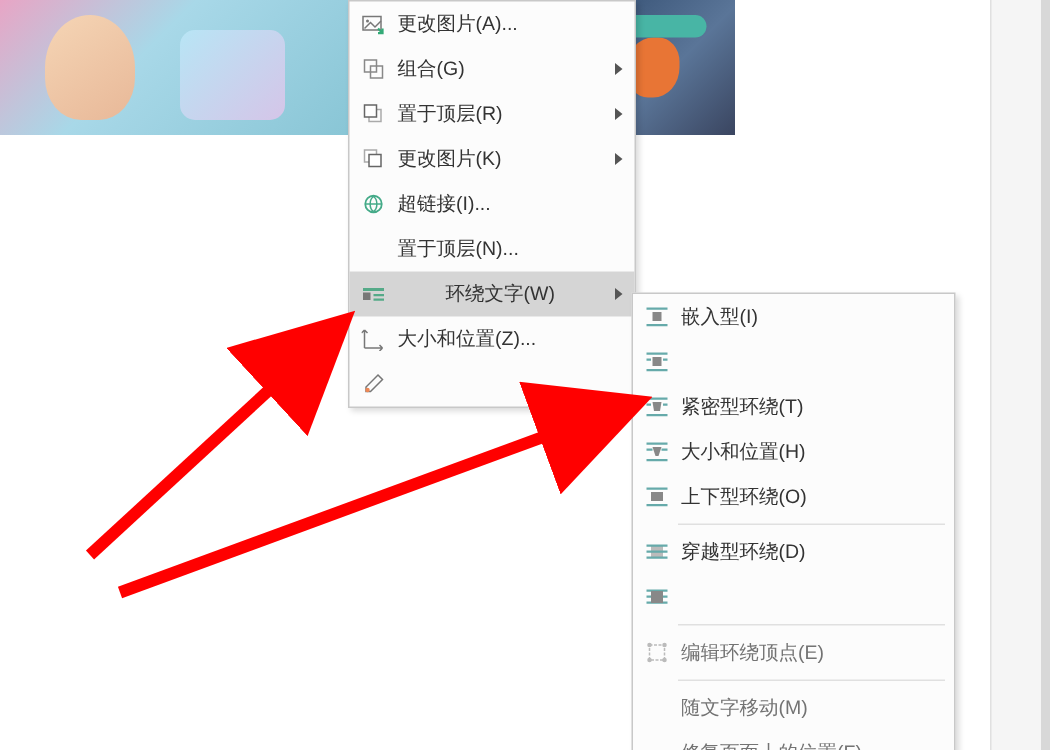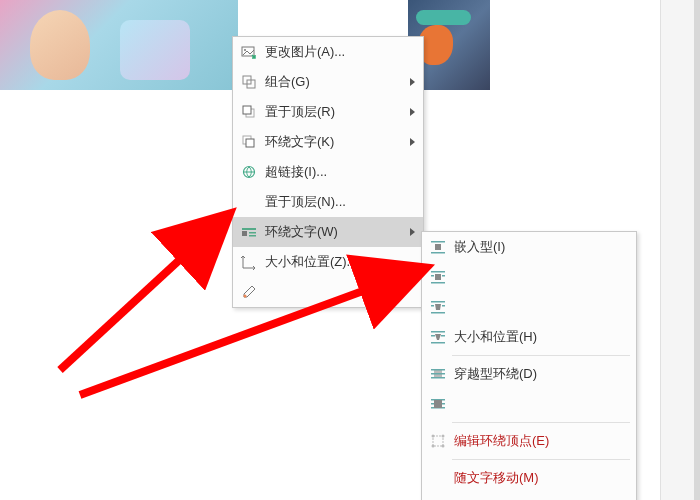--- a/index.html
+++ b/index.html
@@ -9,27 +9,27 @@
   .bg-image::before { content: ""; position: absolute; left: 30px; top: 10px; width: 60px; height: 70px; background: linear-gradient(145deg, #f5d5b5, #e8b898); border-radius: 50% 50% 40% 40%; }
   .bg-image::after { content: ""; position: absolute; left: 120px; top: 20px; width: 70px; height: 60px; background: linear-gradient(135deg, #b8e5f5 0%, #d5c5e8 100%); border-radius: 10px; }
 
   .bg-image2 { position: absolute; top: 0; left: 408px; width: 82px; height: 90px; background: linear-gradient(135deg, #3a5578 0%, #5a7598 50%, #3a4560 100%); overflow: hidden; }
   .bg-image2::before { content: ""; position: absolute; left: 10px; top: 25px; width: 35px; height: 40px; background: #e87535; border-radius: 50% 40% 50% 40%; }
   .bg-image2::after { content: ""; position: absolute; left: 8px; top: 10px; width: 55px; height: 15px; background: #48b5a5; border-radius: 20px; }
 
   .right-edge { position: absolute; top: 0; right: 0; width: 40px; height: 500px; background: #f5f5f5; border-left: 1px solid #e0e0e0; }
   .right-edge::before { content: ""; position: absolute; top: 0; right: 0; width: 6px; height: 500px; background: #d8d8d8; }
 
-  .menu { position: absolute; background: #fcfcfc; border: 1px solid #c8c8c8; box-shadow: 2px 2px 4px rgba(0,0,0,0.15); margin-top: 36px; }
+  .menu { position: absolute; background: #fcfcfc; border: 1px solid #c8c8c8; box-shadow: 2px 2px 4px rgba(0,0,0,0.15); }
   .menu1 { top: 0; left: 232px; width: 192px; }
   .menu2 { top: 195px; left: 421px; width: 216px; }
 
   .menu-item { display: flex; align-items: center; height: 30px; padding-left: 6px; cursor: default; position: relative; }
-  .menu-item.highlighted { background: #d5d5d5; }
-  .menu-item.disabled { color: #b91c1c; }
+  .menu-item.highlighted { background: #d5d5d5; gap: 32px; }
+  .menu-item.disabled { color: #737373; }
   .menu-sep { height: 1px; background: #e0e0e0; margin: 3px 6px 3px 30px; }
 
   .menu-icon { width: 20px; height: 20px; display: flex; align-items: center; justify-content: center; flex-shrink: 0; }
   .menu-icon svg { display: block; }
   .menu-label { margin-left: 6px; flex: 1; white-space: nowrap; }
   .submenu-arrow { position: absolute; right: 8px; top: 50%; transform: translateY(-50%); width: 0; height: 0; border-left: 5px solid #555; border-top: 4px solid transparent; border-bottom: 4px solid transparent; }
 
   .arrow-svg { position: absolute; top: 0; left: 0; pointer-events: none; }
 </style>
 </head>
@@ -71,21 +71,21 @@
     <span class="menu-label">置于顶层(R)</span>
     <span class="submenu-arrow"></span>
   </div>
   <div class="menu-item">
     <span class="menu-icon">
       <svg width="16" height="16">
           <rect x="2" y="2" width="8" height="8" fill="#fff" stroke="#aaa"></rect>
           <rect x="5" y="5" width="8" height="8" fill="#fff" stroke="#666"></rect>
         </svg>
     </span>
-    <span class="menu-label">环绕文字(K)</span>
+    <span class="menu-label">更改图片(K)</span>
     <span class="submenu-arrow"></span>
   </div>
   <div class="menu-item">
     <span class="menu-icon">
       <svg width="16" height="16">
           <circle cx="8" cy="8" r="5.5" fill="none" stroke="#4a8" stroke-width="1.2"></circle>
           <path d="M3 8 H13 M8 3 C5 5 5 11 8 13 M8 3 C11 5 11 11 8 13" stroke="#4a8" fill="none"></path>
         </svg>
     </span>
     <span class="menu-label">超链接(I)...</span>
@@ -149,32 +149,43 @@
   <div class="menu-item">
     <span class="menu-icon">
       <svg width="16" height="16">
           <rect x="1" y="2" width="14" height="1.5" fill="#6aa"></rect>
           <path d="M5 5 L11 5 L10 11 L6 11 Z" fill="#888"></path>
           <rect x="1" y="6" width="3" height="1.5" fill="#6aa"></rect>
           <rect x="12" y="6" width="3" height="1.5" fill="#6aa"></rect>
           <rect x="1" y="13" width="14" height="1.5" fill="#6aa"></rect>
         </svg>
     </span>
+    <span class="menu-label">紧密型环绕(T)</span>
   </div>
   <div class="menu-item">
     <span class="menu-icon">
       <svg width="16" height="16">
           <rect x="1" y="2" width="14" height="1.5" fill="#6aa"></rect>
           <path d="M5 5 L11 5 L9 11 L7 11 Z" fill="#888"></path>
           <rect x="1" y="6" width="4" height="1.5" fill="#6aa"></rect>
           <rect x="11" y="6" width="4" height="1.5" fill="#6aa"></rect>
           <rect x="1" y="13" width="14" height="1.5" fill="#6aa"></rect>
         </svg>
     </span>
     <span class="menu-label">大小和位置(H)</span>
+  </div>
+  <div class="menu-item">
+    <span class="menu-icon">
+      <svg width="16" height="16">
+          <rect x="1" y="2" width="14" height="1.5" fill="#6aa"></rect>
+          <rect x="4" y="5" width="8" height="6" fill="#888"></rect>
+          <rect x="1" y="13" width="14" height="1.5" fill="#6aa"></rect>
+        </svg>
+    </span>
+    <span class="menu-label">上下型环绕(O)</span>
   </div>
   <div class="menu-sep"></div>
   <div class="menu-item">
     <span class="menu-icon">
       <svg width="16" height="16">
           <rect x="4" y="4" width="8" height="8" fill="#bbb"></rect>
           <rect x="1" y="3" width="14" height="1.5" fill="#6aa"></rect>
           <rect x="1" y="7" width="14" height="1.5" fill="#6aa"></rect>
           <rect x="1" y="11" width="14" height="1.5" fill="#6aa"></rect>
         </svg>

